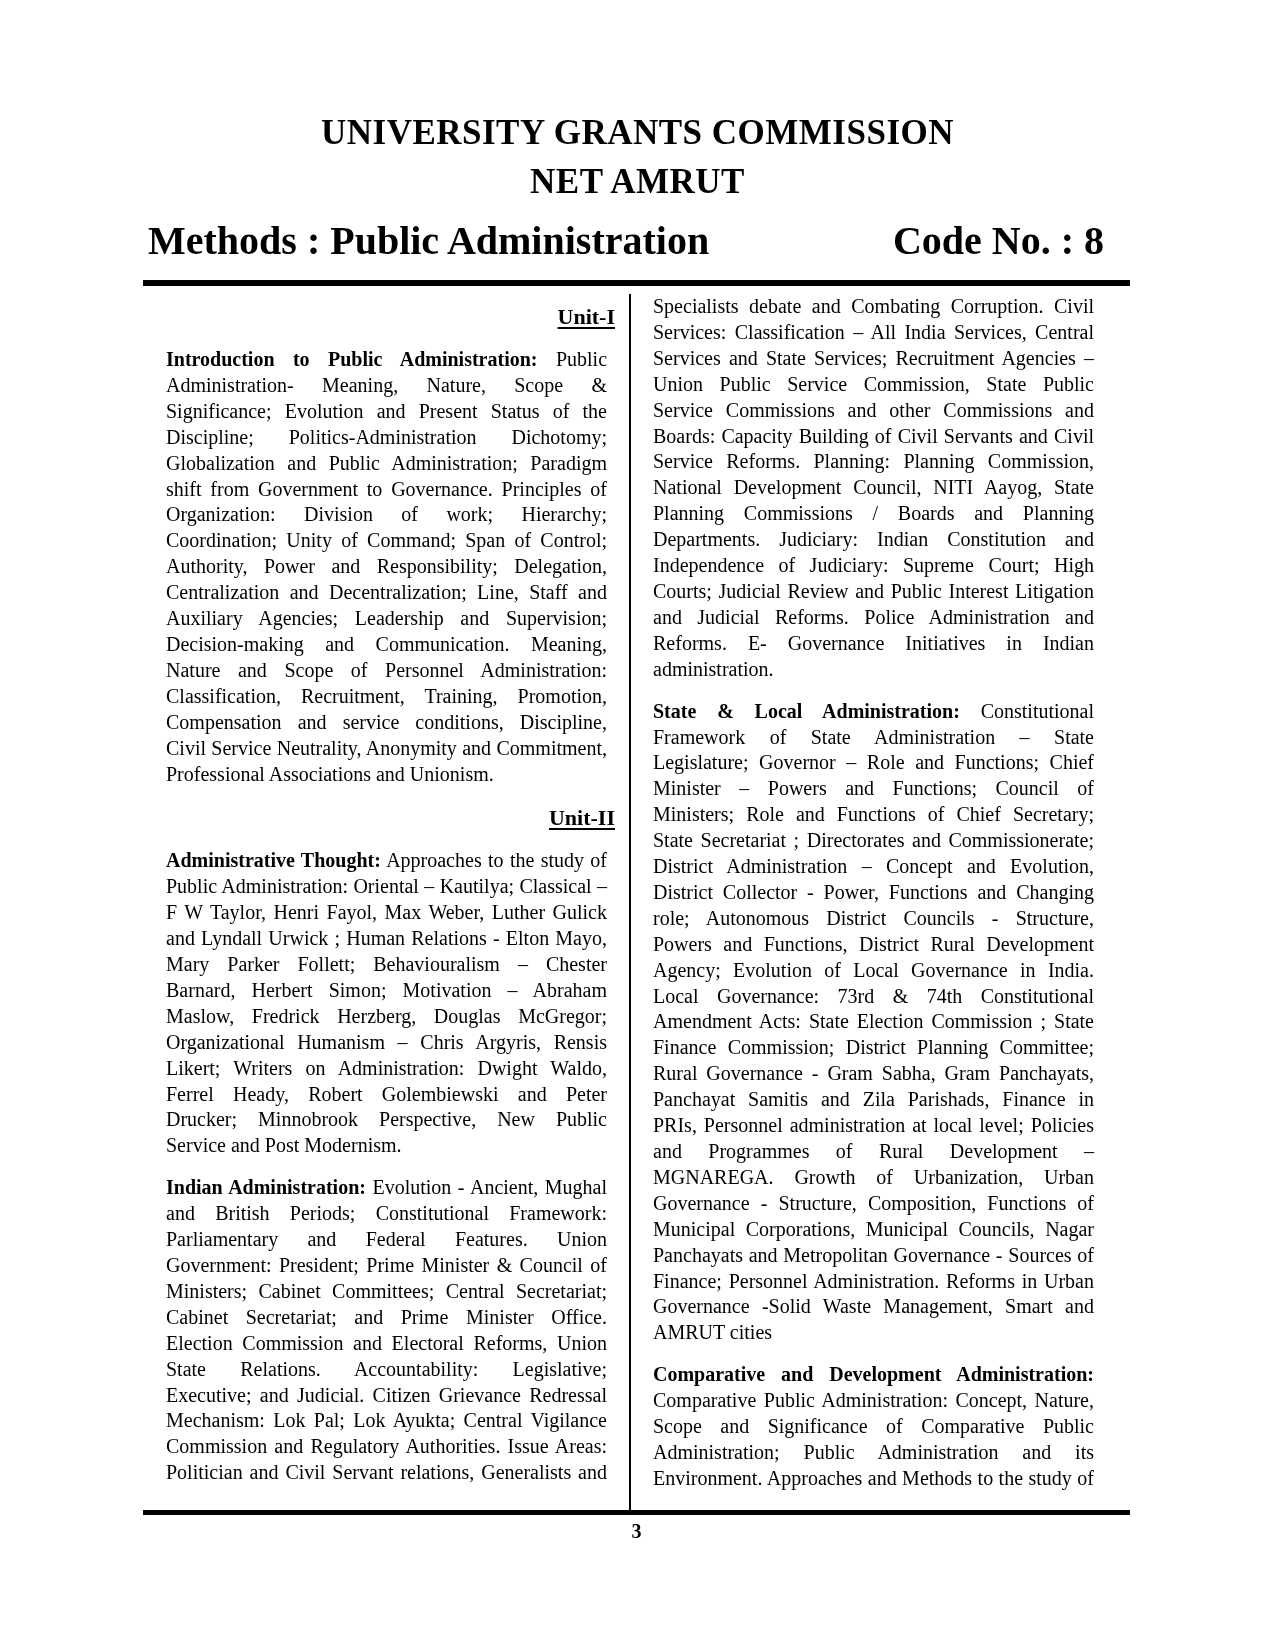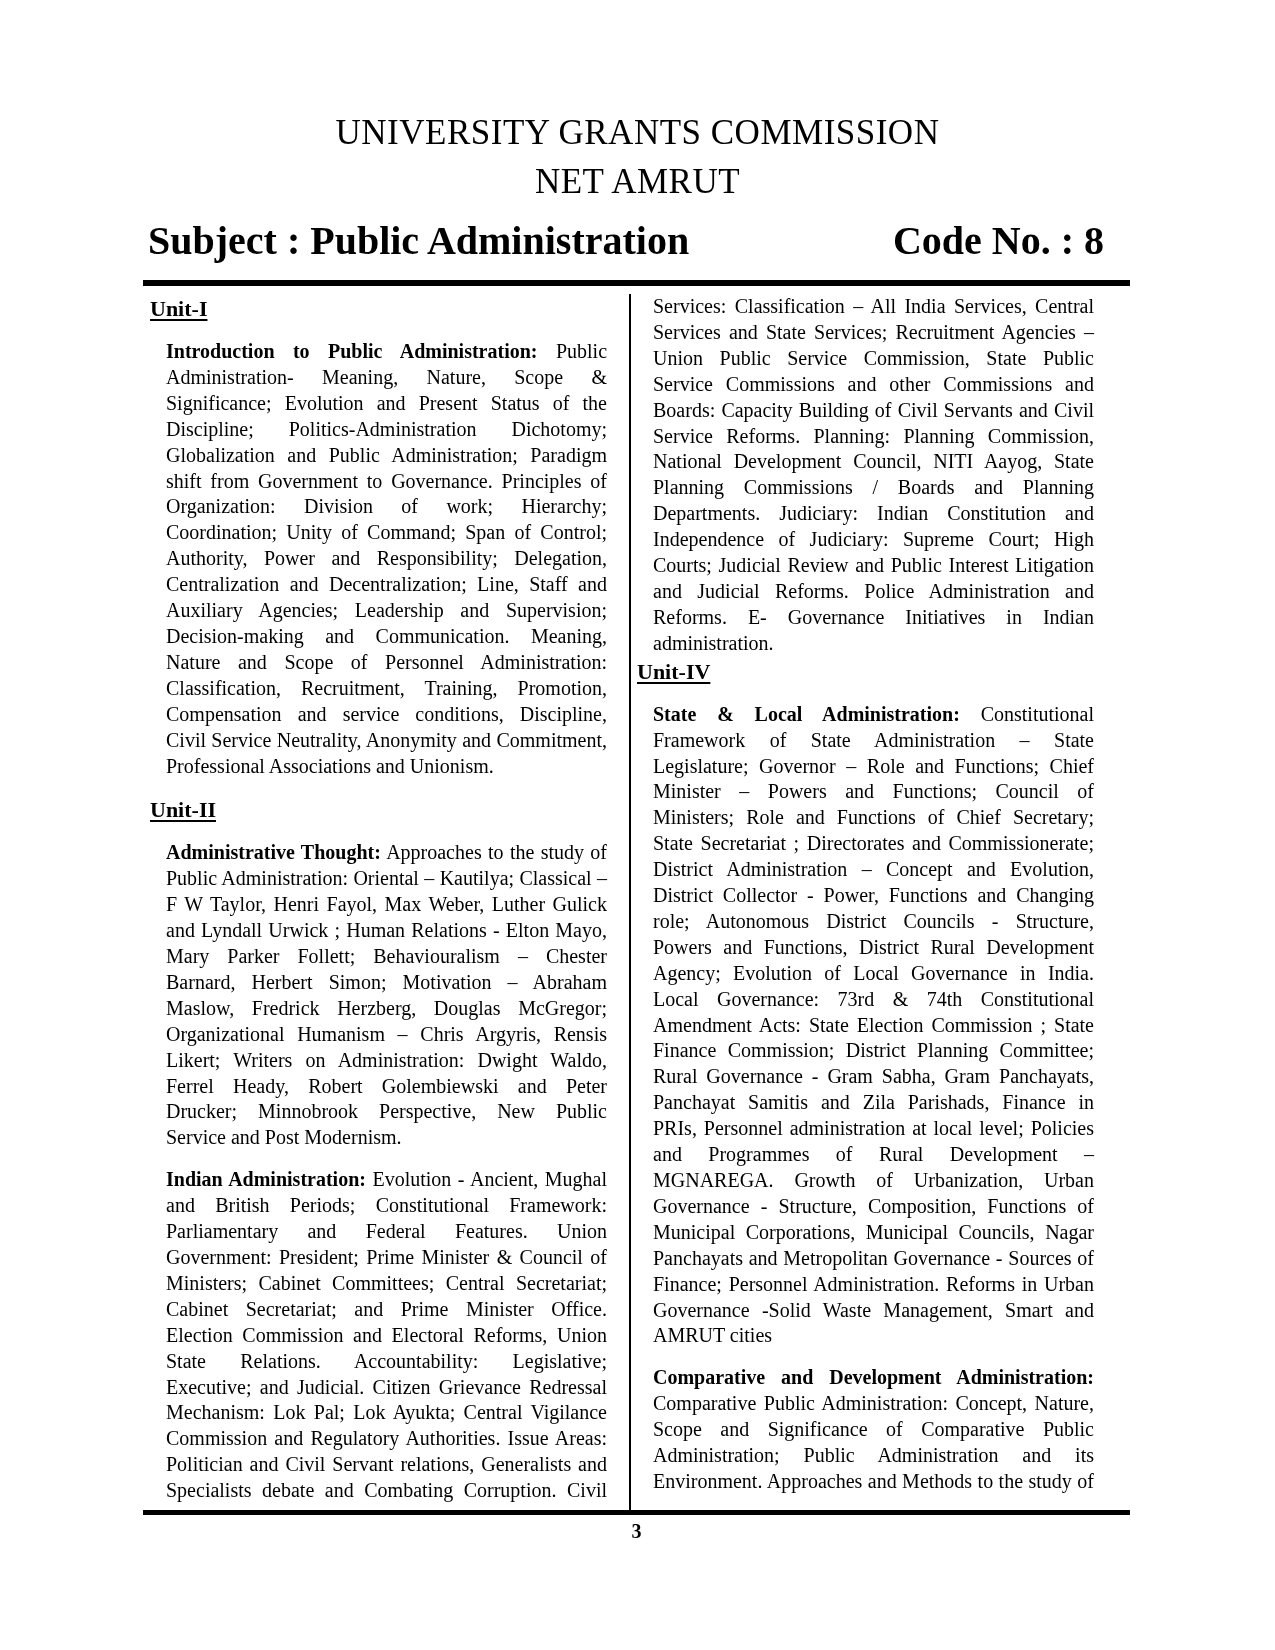--- a/index.html
+++ b/index.html
@@ -8,21 +8,21 @@
     height: 1650px;
     background: #ffffff;
     color: #000000;
     font-family: "Liberation Serif", "DejaVu Serif", serif;
     overflow: hidden;
     position: relative;
   }
   .header { text-align: center; padding-top: 108px; }
   .h1 {
     font-size: 35px;
-    font-weight: 400;
+    font-weight: 700;
     line-height: 49px;
     letter-spacing: 0.5px;
   }
   .subject-row {
     display: flex;
     justify-content: space-between;
     align-items: baseline;
     margin: 12px 171px 0 148px;
     font-size: 40px;
     font-weight: 700;
@@ -44,25 +44,25 @@
     column-gap: 14px;
     column-rule: 2px solid #000000;
     column-fill: auto;
     overflow: hidden;
     text-align: justify;
     font-size: 20px;
     line-height: 25.9px;
   }
   .unit { break-inside: auto; margin: 0; }
   .uh {
-    text-align: left;
+    text-align: right;
     font-size: 22px;
     line-height: 29px;
     font-weight: 700;
-    margin: 0;
+    margin: 8px;
   }
   .uh .uhx {
     text-decoration: underline;
     text-decoration-thickness: 2px;
     text-underline-offset: 3px;
   }
   .ub { margin: 16px; }
   .lead { font-weight: 700; }
   .pageno {
     width: 987px;
@@ -75,21 +75,21 @@
 </style>
 </head>
 <body>
 
 <div class="page">
 
   <div class="header">
     <div class="h1">UNIVERSITY GRANTS COMMISSION</div>
     <div class="h1">NET AMRUT</div>
     <div class="subject-row">
-      <span>Subject : Public Administration</span>
+      <span>Methods : Public Administration</span>
       <span>Code No. : 8</span>
     </div>
   </div>
 
   <div class="rule"></div>
 
   <div class="columns">
 
     <section class="unit">
       <h3 class="uh"><span class="uhx">Unit-I</span></h3>
@@ -99,21 +99,20 @@
     <section class="unit">
       <h3 class="uh"><span class="uhx">Unit-II</span></h3>
       <p class="ub"><b class="lead">Administrative Thought:</b> <span>Approaches to the study of Public Administration: Oriental – Kautilya; Classical – F W Taylor, Henri Fayol, Max Weber, Luther Gulick and Lyndall Urwick ; Human Relations - Elton Mayo, Mary Parker Follett; Behaviouralism – Chester Barnard, Herbert Simon; Motivation – Abraham Maslow, Fredrick Herzberg, Douglas McGregor; Organizational Humanism – Chris Argyris, Rensis Likert; Writers on Administration: Dwight Waldo, Ferrel Heady, Robert Golembiewski and Peter Drucker; Minnobrook Perspective, New Public Service and Post Modernism.</span></p>
     </section>
 
     <section class="unit">
       <p class="ub"><b class="lead">Indian Administration:</b> <span>Evolution - Ancient, Mughal and British Periods; Constitutional Framework: Parliamentary and Federal Features. Union Government: President; Prime Minister &amp; Council of Ministers; Cabinet Committees; Central Secretariat; Cabinet Secretariat; and Prime Minister Office. Election Commission and Electoral Reforms, Union State Relations. Accountability: Legislative; Executive; and Judicial. Citizen Grievance Redressal Mechanism: Lok Pal; Lok Ayukta; Central Vigilance Commission and Regulatory Authorities. Issue Areas: Politician and Civil Servant relations, Generalists and Specialists debate and Combating Corruption. Civil Services: Classification – All India Services, Central Services and State Services; Recruitment Agencies – Union Public Service Commission, State Public Service Commissions and other Commissions and Boards: Capacity Building of Civil Servants and Civil Service Reforms. Planning: Planning Commission, National Development Council, NITI Aayog, State Planning Commissions / Boards and Planning Departments. Judiciary: Indian Constitution and Independence of Judiciary: Supreme Court; High Courts; Judicial Review and Public Interest Litigation and Judicial Reforms. Police Administration and Reforms. E- Governance Initiatives in Indian administration.</span></p>
     </section>
 
     <section class="unit">
-      <h3 class="uh"><span class="uhx">Unit-IV</span></h3>
       <p class="ub"><b class="lead">State &amp; Local Administration:</b> <span>Constitutional Framework of State Administration – State Legislature; Governor – Role and Functions; Chief Minister – Powers and Functions; Council of Ministers; Role and Functions of Chief Secretary; State Secretariat ; Directorates and Commissionerate; District Administration – Concept and Evolution, District Collector - Power, Functions and Changing role; Autonomous District Councils - Structure, Powers and Functions, District Rural Development Agency; Evolution of Local Governance in India. Local Governance: 73rd &amp; 74th Constitutional Amendment Acts: State Election Commission ; State Finance Commission; District Planning Committee; Rural Governance - Gram Sabha, Gram Panchayats, Panchayat Samitis and Zila Parishads, Finance in PRIs, Personnel administration at local level; Policies and Programmes of Rural Development – MGNAREGA. Growth of Urbanization, Urban Governance - Structure, Composition, Functions of Municipal Corporations, Municipal Councils, Nagar Panchayats and Metropolitan Governance - Sources of Finance; Personnel Administration. Reforms in Urban Governance -Solid Waste Management, Smart and AMRUT cities</span></p>
     </section>
 
     <section class="unit">
       <p class="ub"><b class="lead">Comparative and Development Administration:</b> <span>Comparative Public Administration: Concept, Nature, Scope and Significance of Comparative Public Administration; Public Administration and its Environment. Approaches and Methods to the study of Comparative Administration: Institutional, Behavioural, Structural-Functional, Ecological and Systems Approaches. Fred Riggs’s Typology of Societies and Features; Problems of Comparative Research; Comparative Studies –Influence of Globalization; Salient Features of the administrative systems of UK, USA, France and Japan. Development Administration:</span></p>
     </section>
 
   </div>
 
   <div class="rule rule-bottom"></div>

